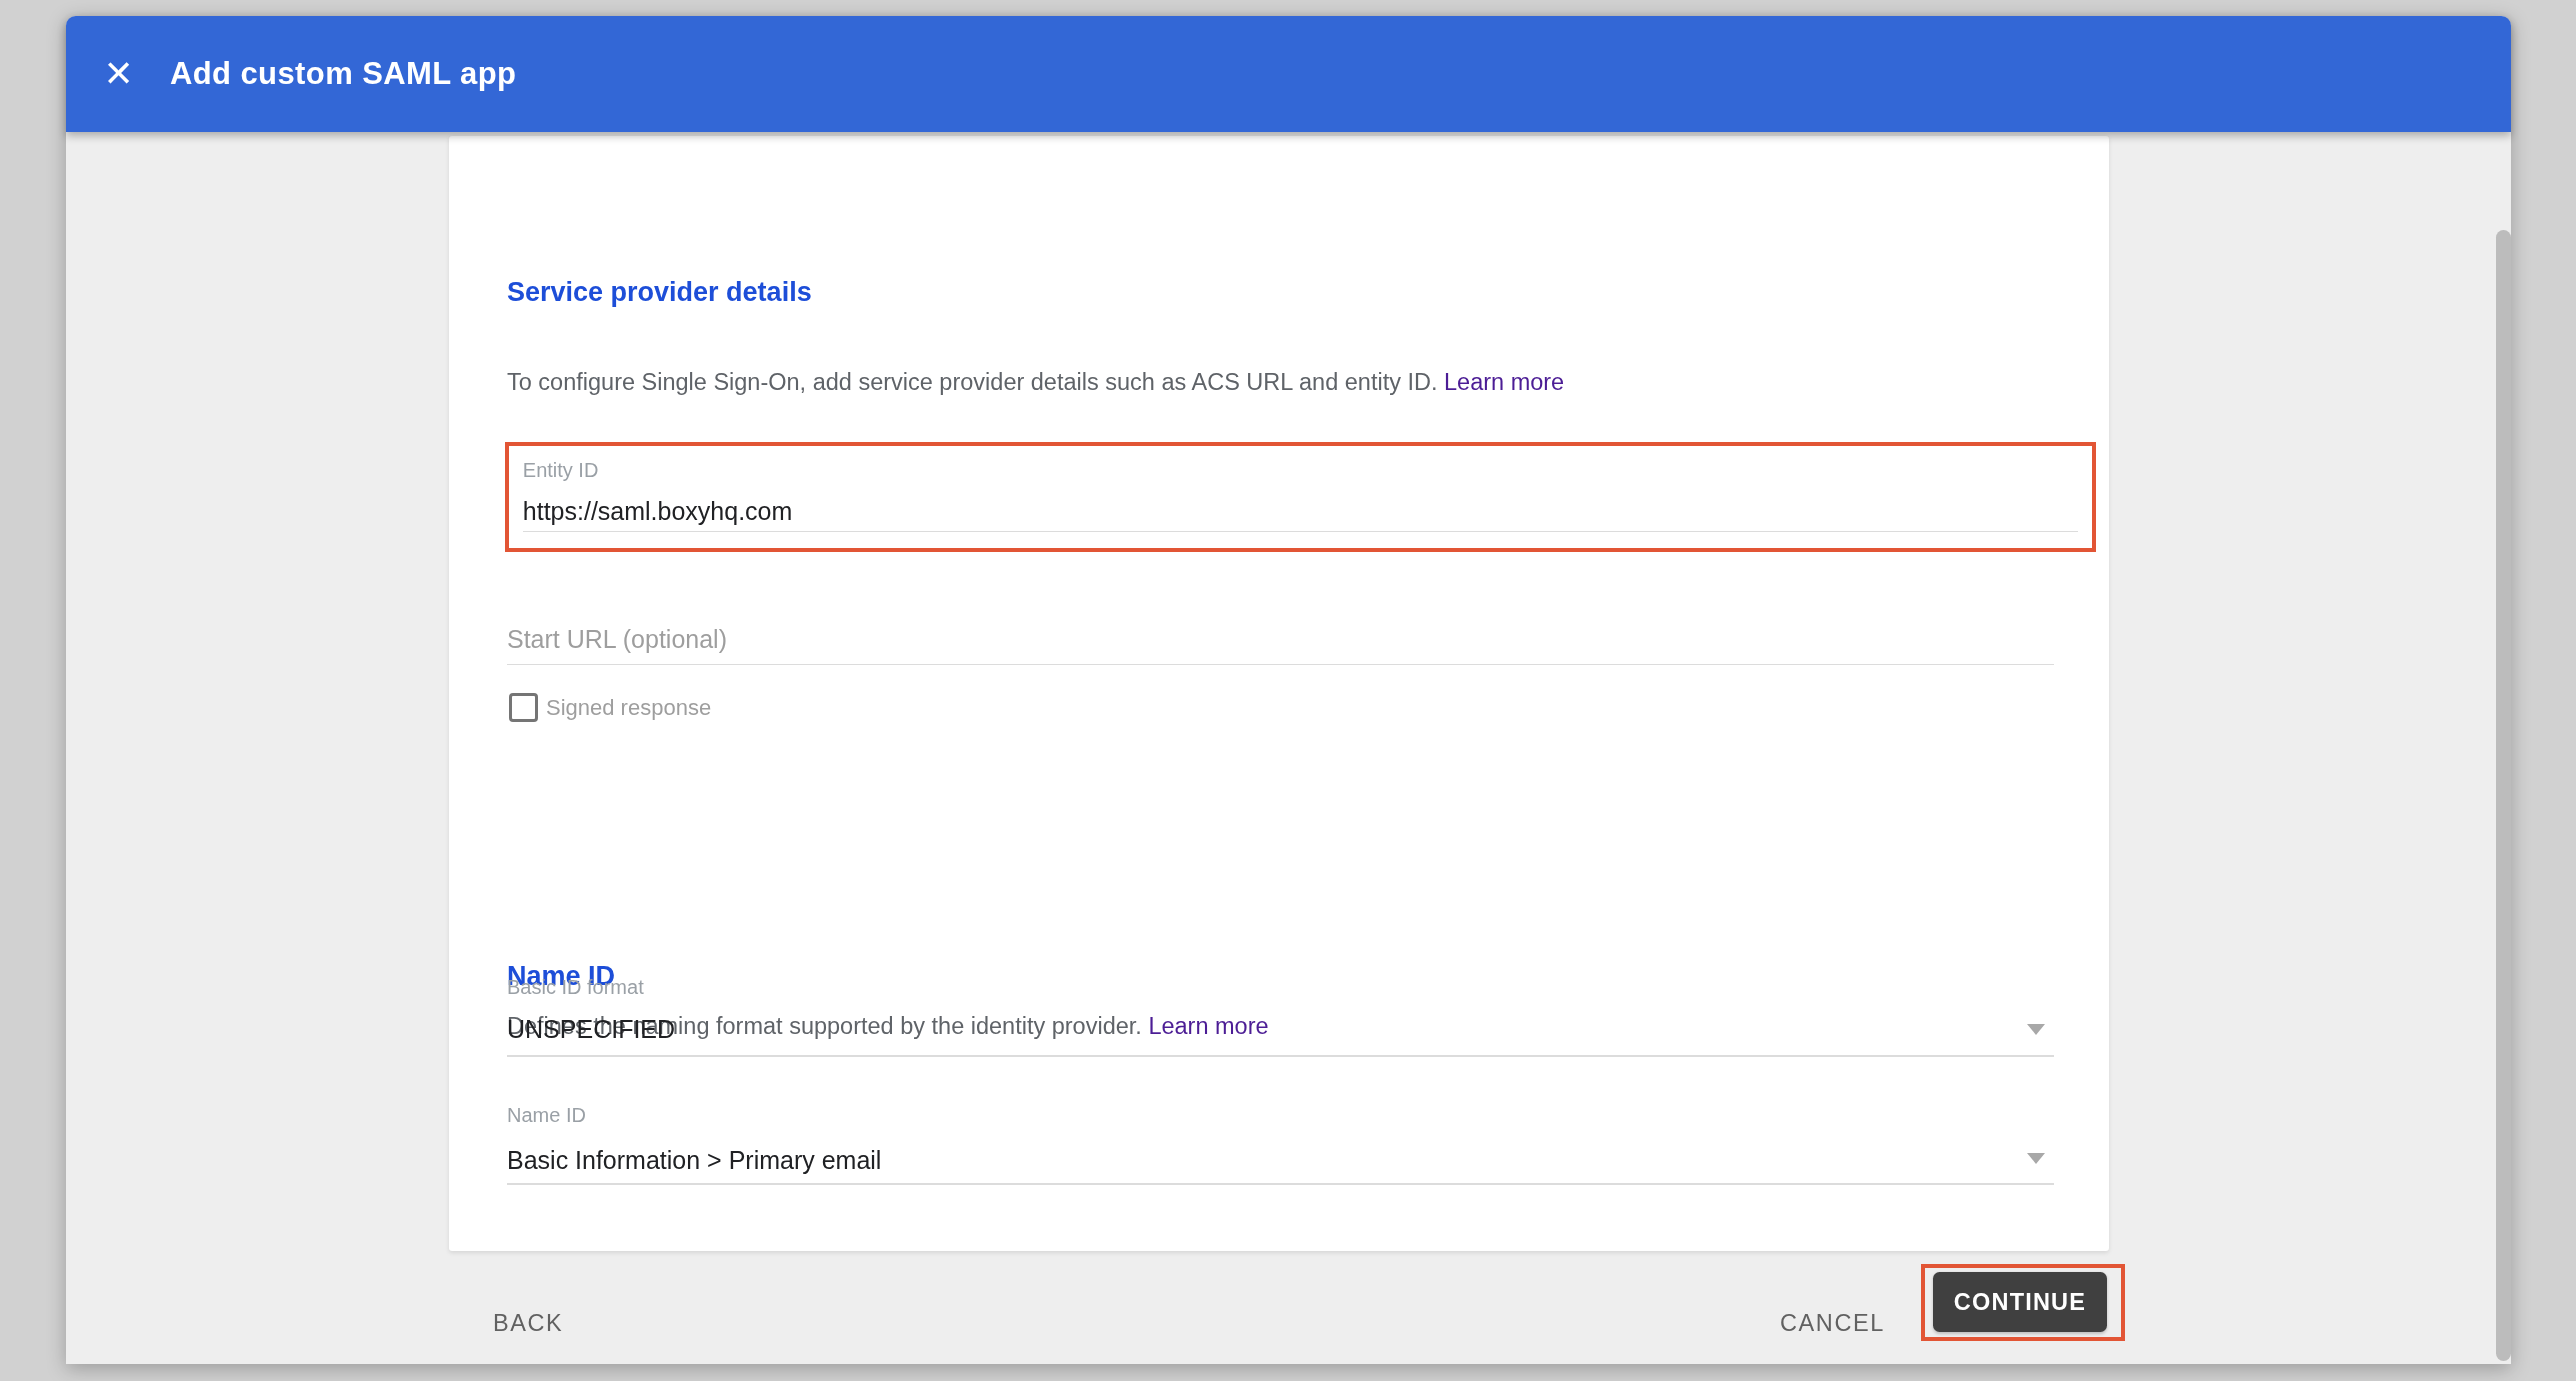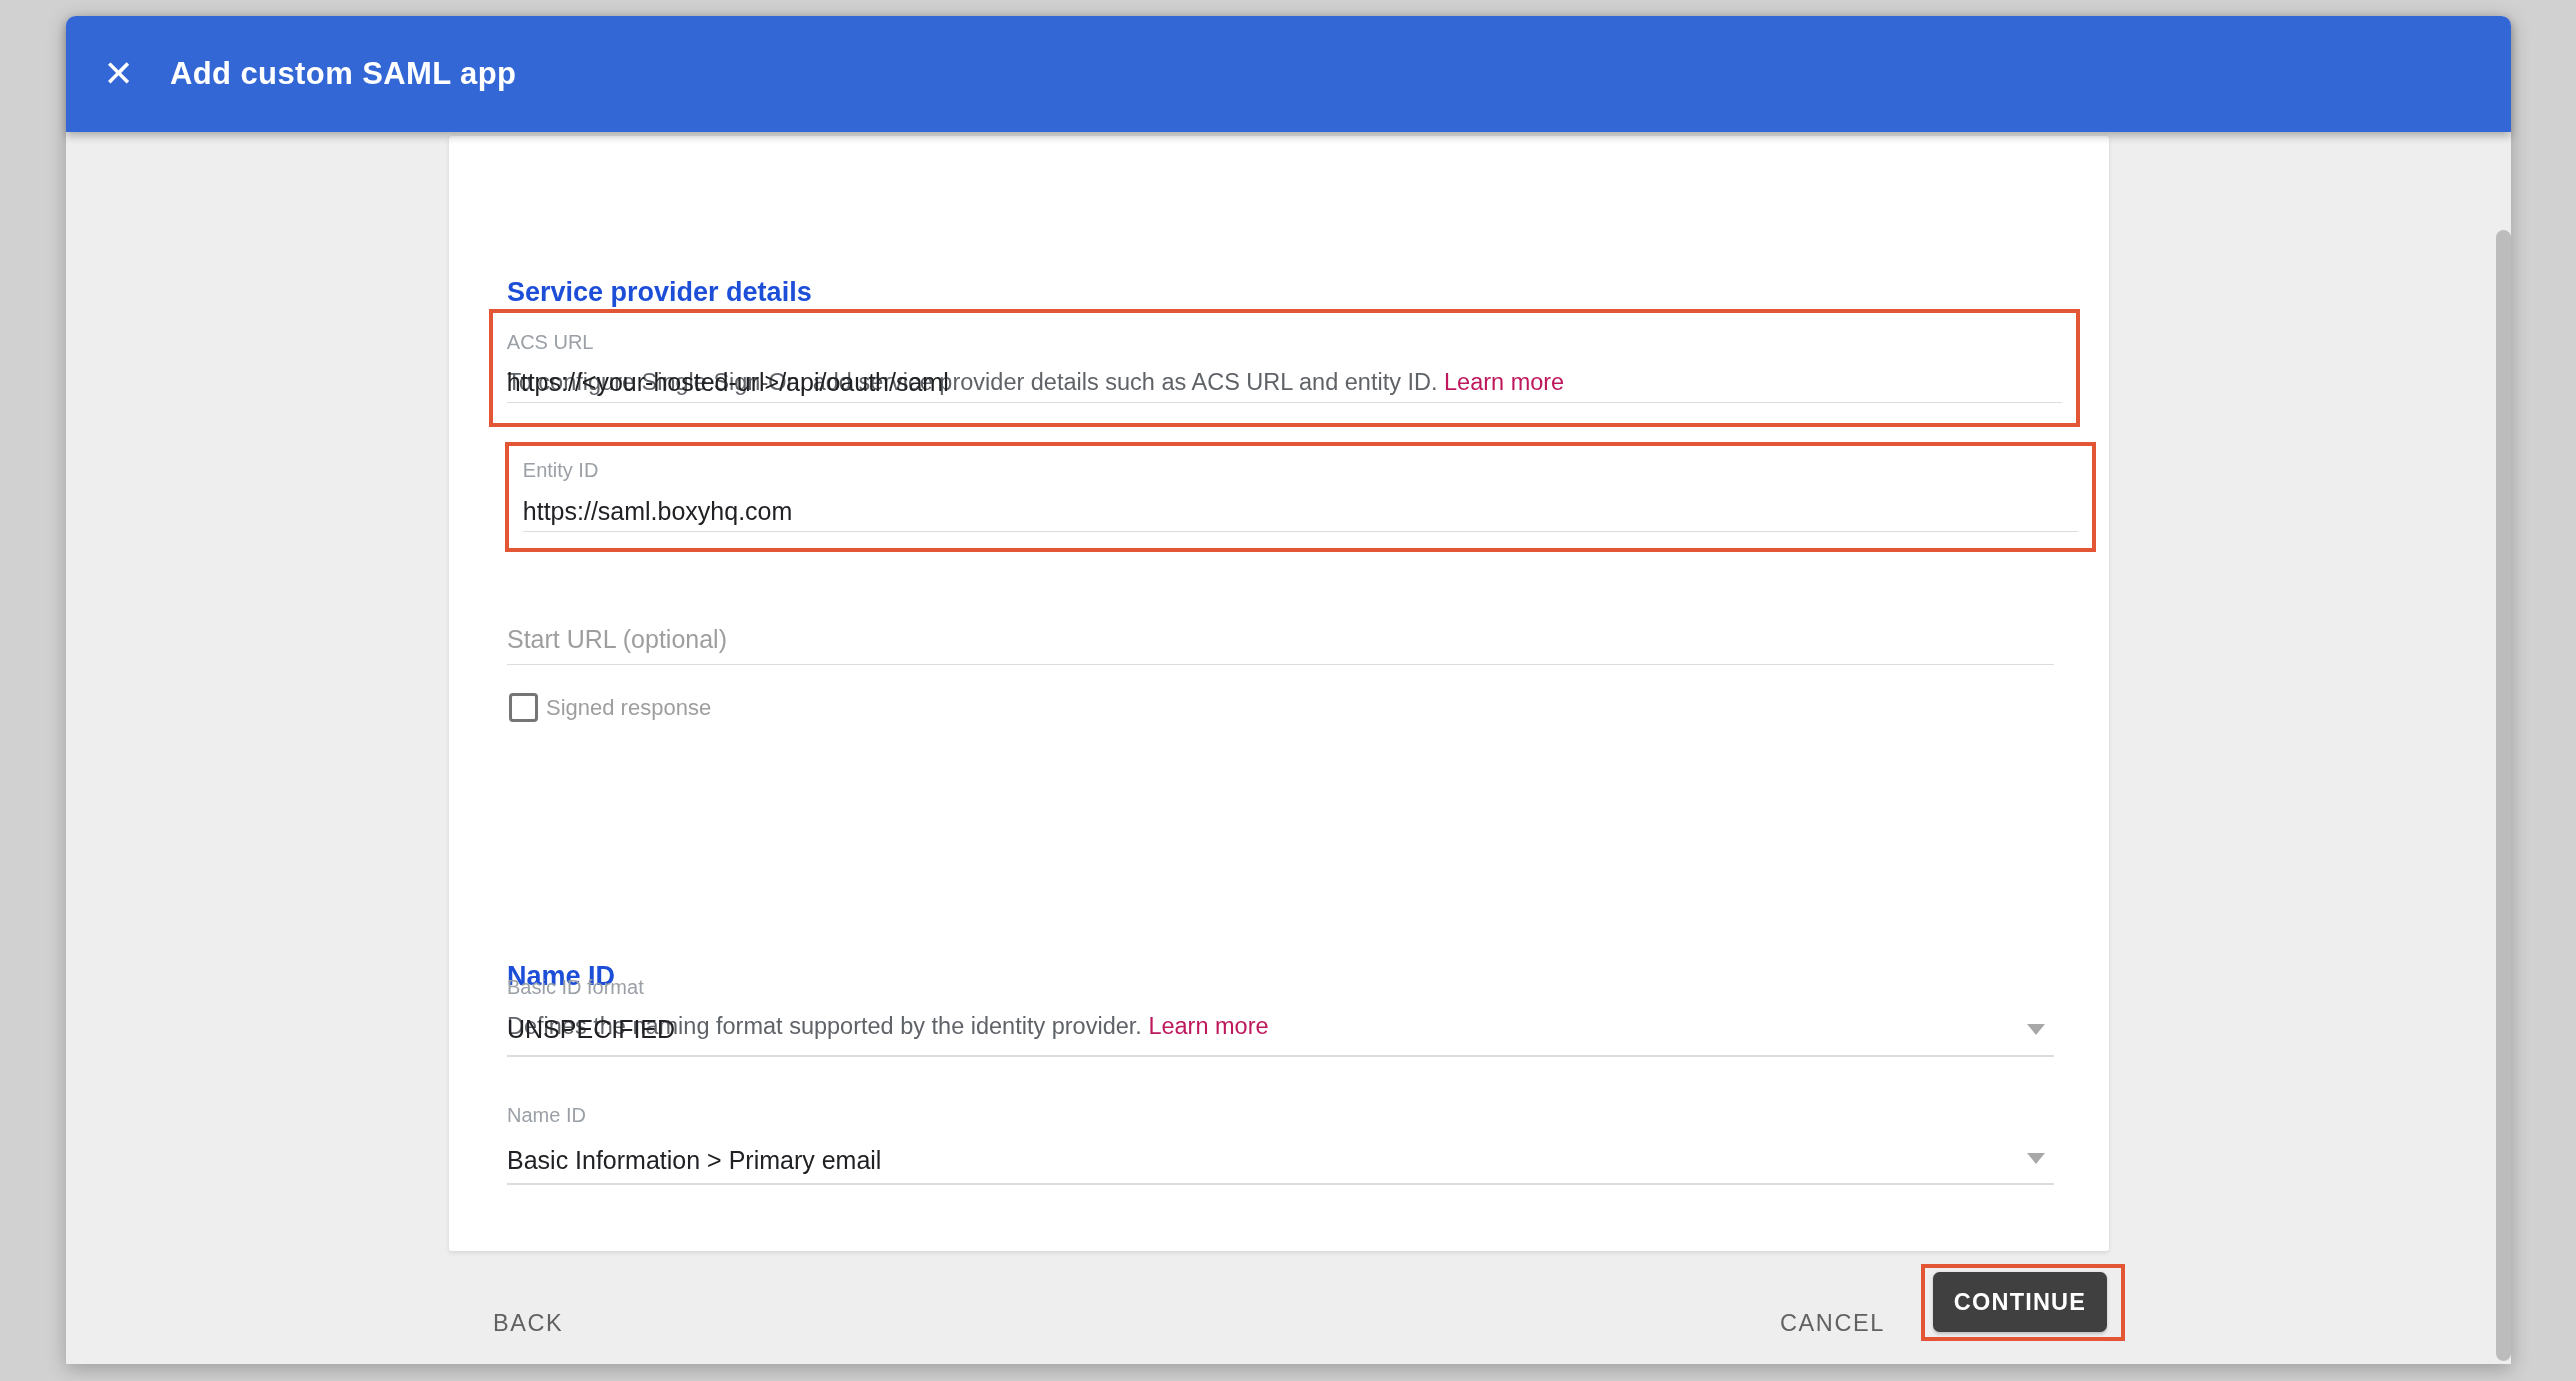--- a/index.html
+++ b/index.html
@@ -16,21 +16,21 @@
              text-align:center;color:#ffffff;font-size:36px;font-weight:400;cursor:pointer;}
   .dialog-title{position:absolute;left:104px;top:0;height:108px;line-height:116px;
                 color:#ffffff;font-size:31px;font-weight:700;letter-spacing:0.4px;}
 
   
   .card{position:absolute;left:383px;top:120px;width:1660px;height:1115px;background:#ffffff;
         border-radius:3.2px;box-shadow:0 1.6px 4px rgba(0,0,0,.10);z-index:1;}
 
   .sec-heading{position:absolute;left:58px;font-size:27px;font-weight:600;color:#1d4ed8;}
   .sec-desc{position:absolute;left:58px;font-size:23.5px;color:#5f6368;white-space:nowrap;}
-  .link{color:#be185d;cursor:pointer;text-decoration:none;text-align:center;}
+  .link{color:#4c1d95;cursor:pointer;text-decoration:none;text-align:center;}
 
   .heading-1{top:172px;transform:translateY(-100%);}
   .desc-1{top:233px;}
   .heading-2{top:856px;transform:translateY(-100%);}
   .desc-2{top:877px;}
 
   
   .red-box{position:absolute;border:4px solid #e25535;box-sizing:border-box;}
   .acs-box{left:40px;top:173px;width:1591px;height:118px;}
   .entity-box{left:40px;top:306px;width:1591px;height:110px;margin-left:16px;}
@@ -92,24 +92,20 @@
     <div class="card">
 
       <div class="sec-heading heading-1">Service provider details</div>
 
       <div class="sec-desc desc-1">
         <span>To configure Single Sign-On, add service provider details such as ACS URL and entity ID.</span>
         <span> </span>
         <span class="link">Learn more</span>
       </div>
 
-      <div class="red-box acs-box">
-        <span class="field-label">ACS URL</span>
-        <input class="field-input" type="text" value="https://&lt;your-hosted-url&gt;/api/oauth/saml" style="">
-      </div>
 
       <div class="red-box entity-box">
         <span class="field-label">Entity ID</span>
         <input class="field-input" type="text" value="https://saml.boxyhq.com" style="">
       </div>
 
       <input class="start-url-input" type="text" placeholder="Start URL (optional)" style="">
 
       <div class="checkbox-row">
         <div class="checkbox"></div>

